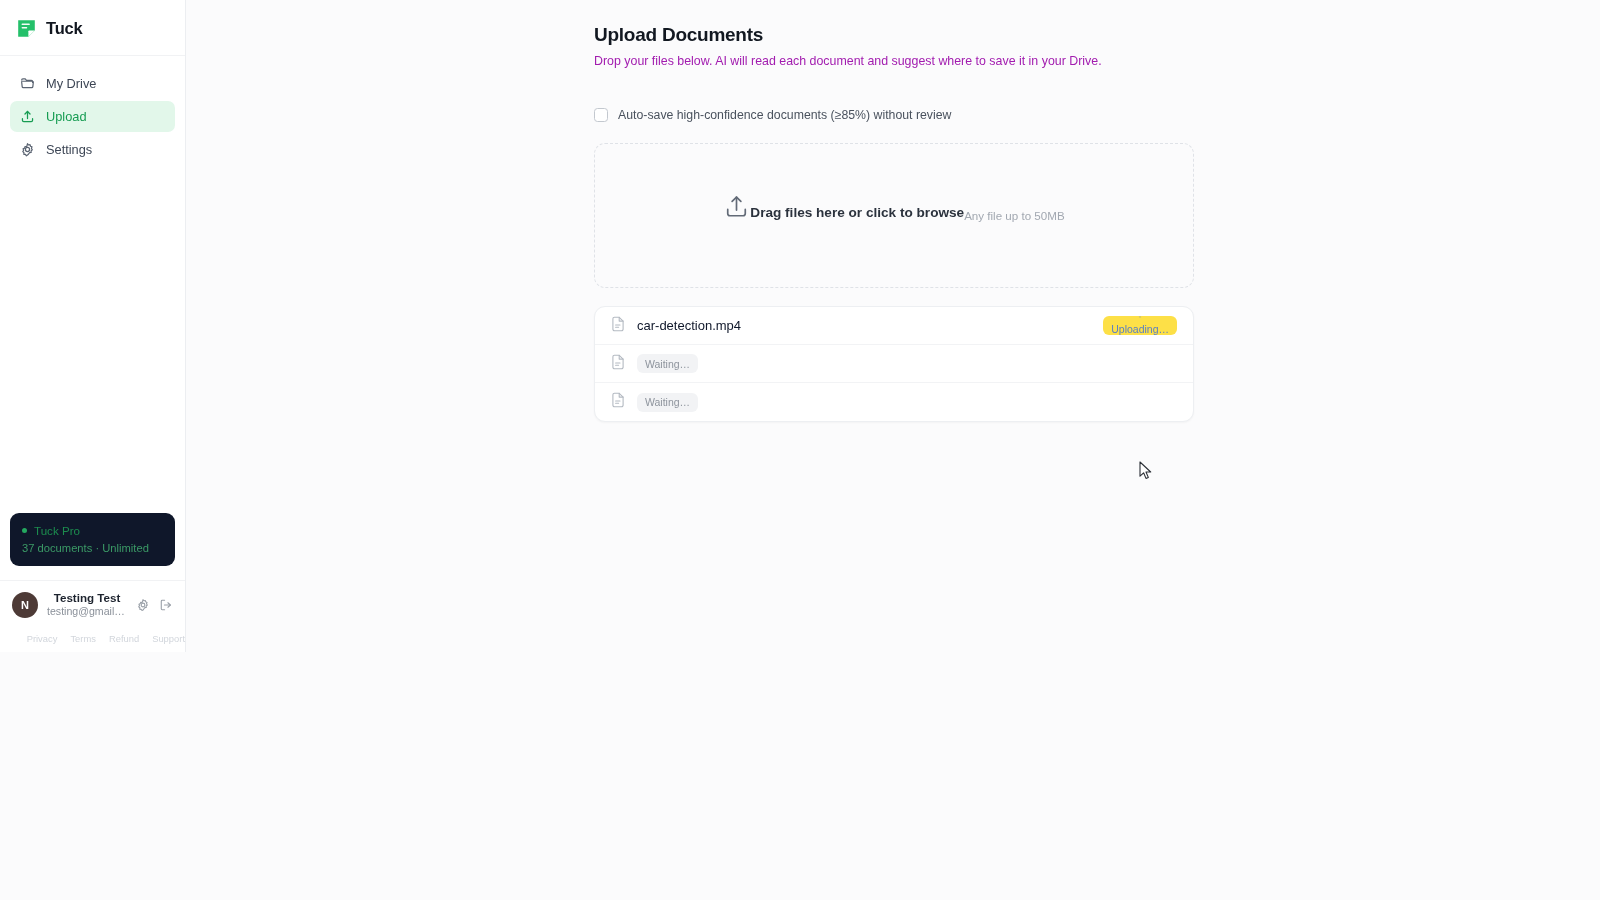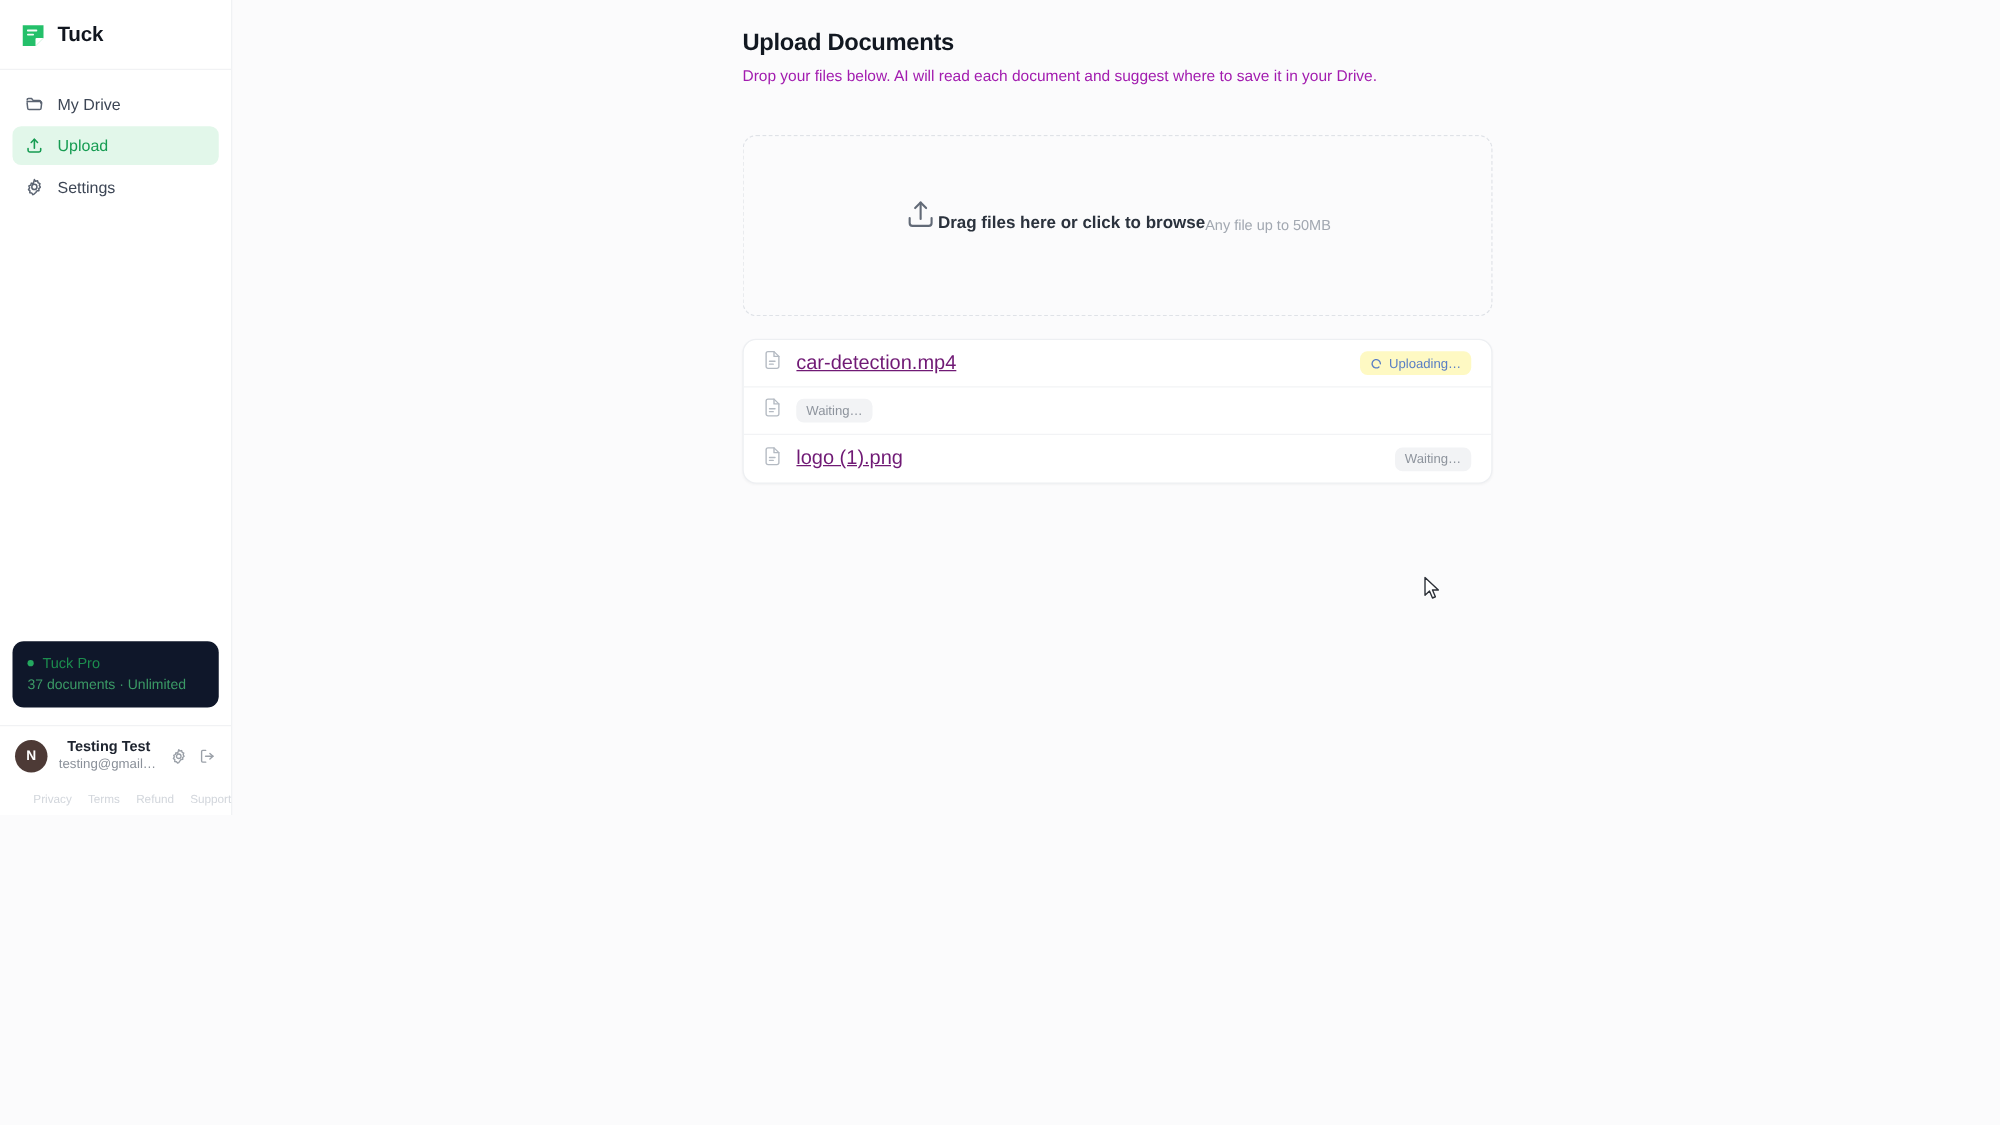--- a/index.html
+++ b/index.html
@@ -219,39 +219,38 @@
     align-items: center;
     height: 38px;
     padding: 0 16px 0 16px;
     gap: 12px;
     border-bottom: 1px solid #f2f3f5;
   }
   .file-row:last-child { border-bottom: none; }
   .file-icon { flex: 0 0 14px; display: block; }
   .file-name {
     flex: 1 1 auto;
-    font-size: 16px;
-    color: #701a75;
+    font-size: 13px;
+    color: #0f172a;
     white-space: nowrap;
     overflow: hidden;
     text-overflow: ellipsis;
-    text-decoration: underline;
   }
   .badge {
     display: inline-flex;
     align-items: center;
     gap: 5px;
     height: 19px;
     padding: 0 8px;
     border-radius: 6px;
     font-size: 10.5px;
     white-space: nowrap;
     flex: 0 0 auto;
   }
-  .badge.uploading { background: #fef9c3; color: #5a7fc4; }
+  .badge.uploading { background: #fde047; color: #5a7fc4; flex-direction: column; }
   .badge.waiting  { background: #f2f3f5; color: #8e949d; }
   .spinner { display:block; }
 
   .cursor {
     position: absolute;
     width: 14px;
     height: 20px;
     pointer-events: none;
     z-index: 50;
   }
@@ -351,20 +350,24 @@
     </div>
 
   </aside>
 
   <main class="main">
     <div class="content">
 
       <h1 class="page-title">Upload Documents</h1>
       <p class="page-sub">Drop your files below. AI will read each document and suggest where to save it in your Drive.</p>
 
+      <div class="autosave-row">
+        <span class="cbox"></span>
+        <span class="autosave-label">Auto-save high-confidence documents (≥85%) without review</span>
+      </div>
 
       <div class="dropzone">
         <span class="dz-icon">
           <svg width="27" height="27" viewBox="0 0 24 24" fill="none" stroke="#626a77" stroke-width="1.5" stroke-linecap="round" stroke-linejoin="round">
             <path d="M12 15.2V3.6"></path>
             <path d="M8.1 7.5 12 3.6l3.9 3.9"></path>
             <path d="M4.2 14.6v3.6a2 2 0 0 0 2 2h11.6a2 2 0 0 0 2-2v-3.6"></path>
           </svg>
         </span>
         <div class="dz-title">Drag files here or click to browse</div>
@@ -404,21 +407,20 @@
         </div>
 
         <div class="file-row">
           <span class="file-icon">
             <svg width="14" height="16" viewBox="0 0 14 16" fill="none" stroke="#b4bac2" stroke-width="1.1" stroke-linecap="round" stroke-linejoin="round">
               <path d="M8.2 1.3H3.4a1.5 1.5 0 0 0-1.5 1.5v10.4a1.5 1.5 0 0 0 1.5 1.5h7.2a1.5 1.5 0 0 0 1.5-1.5V5.1z"></path>
               <path d="M8.2 1.3v3.8h3.9"></path>
               <path d="M4.6 9h4.4M4.6 11.3h3"></path>
             </svg>
           </span>
-          <span class="file-name">logo (1).png</span>
           <span class="badge waiting">
             <span>Waiting…</span>
           </span>
         </div>
 
       </div>
     </div>
 
     <span class="cursor" id="mouse-cursor" style="left: 953px; top: 461px;">
       <svg width="14" height="20" viewBox="0 0 14 20">

